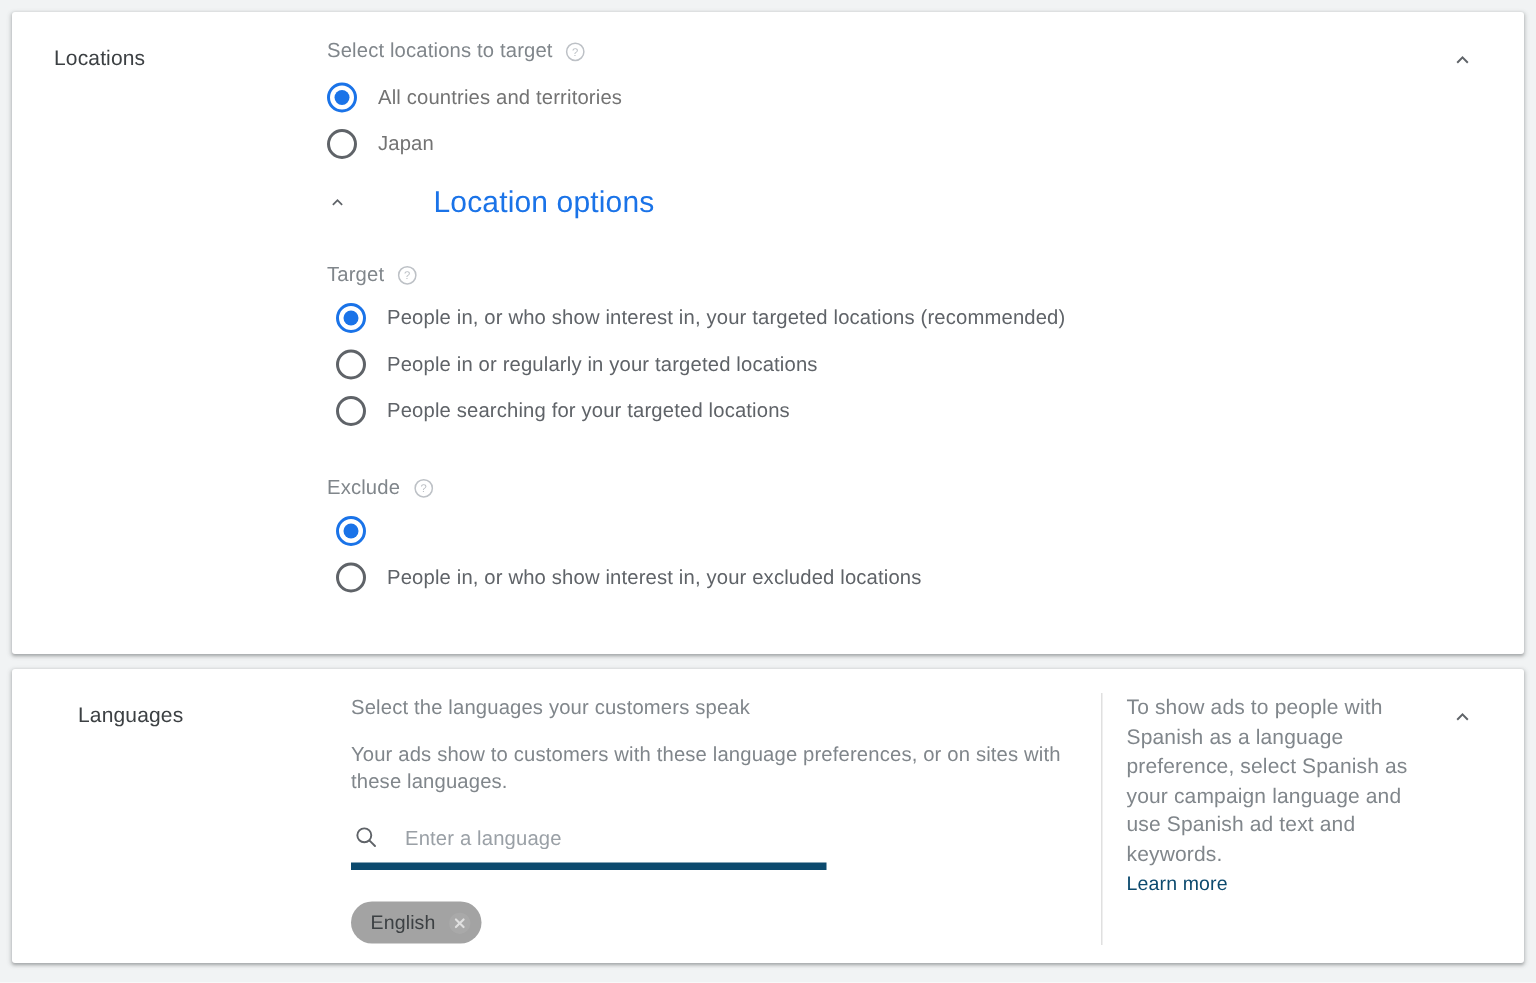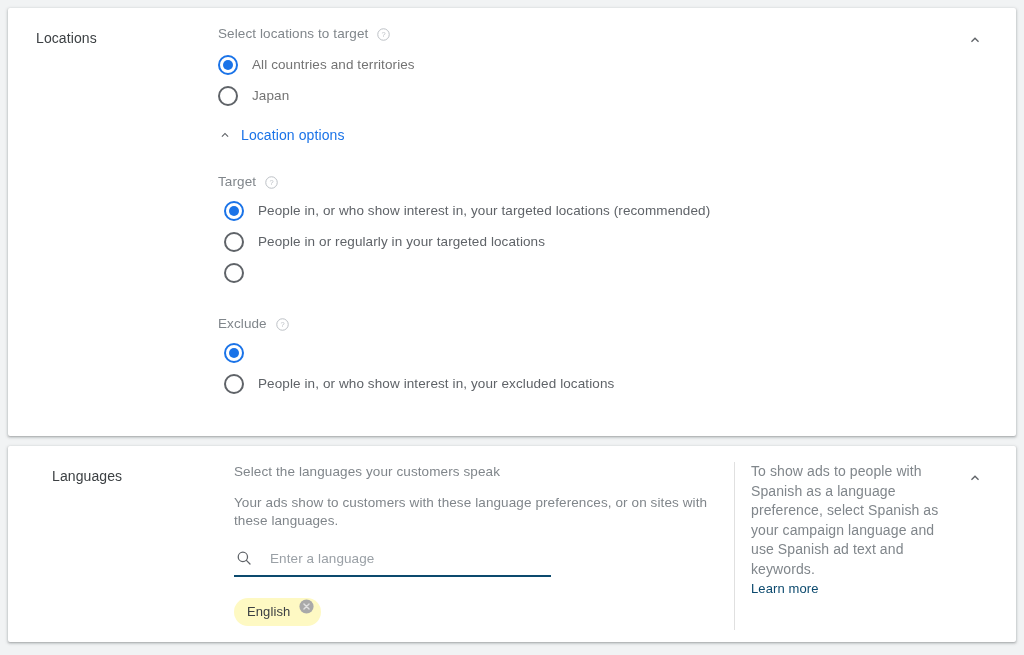--- a/index.html
+++ b/index.html
@@ -141,24 +141,25 @@
 
   
   .link-toggle {
     display: inline-flex;
     align-items: center;
     margin-top: 14px;
     cursor: pointer;
   }
   .link-toggle .caret { margin-right: 9px; display: flex; align-items: center; }
   .link-toggle .link-text {
-    font-size: 14px;
+    font-size: 20px;
     color: #1a73e8;
     line-height: 20px;
     letter-spacing: .1px;
+    margin-left: 48px;
   }
 
   .sub-block { margin-top: 26px; }
   .sub-block .radio-list { margin-top: 3px; }
   .sub-block .radio-row { height: 31px; }
   .sub-block .radio { margin-left: 6px; }
 
   
   .lang-flex { display: flex; align-items: flex-start; }
   .lang-main {
@@ -180,21 +181,21 @@
     line-height: 18px;
     letter-spacing: .1px;
     max-width: 485px;
   }
 
   .search-field {
     margin-top: 18px;
     width: 317px;
     display: flex;
     align-items: center;
-    border-bottom: 2px solid #0c4a6e;
+    border-bottom: 5px solid #0c4a6e;
     padding-bottom: 7px;
   }
   .search-field .s-icon {
     width: 20px;
     height: 20px;
     flex: 0 0 auto;
     display: flex;
     align-items: center;
     justify-content: center;
     margin-right: 16px;
@@ -208,22 +209,23 @@
     letter-spacing: .1px;
     width: 100%;
     background: transparent;
     padding: 0;
   }
   .search-input::placeholder { color: #9aa0a6; }
 
   .chips { margin-top: 21px; }
   .chip {
     display: inline-flex;
+    align-items: center;
     height: 28px;
-    background: #fef9c3;
+    background: #a3a3a3;
     border-radius: 14px;
     padding: 0 6px 0 13px;
     cursor: pointer;
   }
   .chip-label {
     font-size: 13px;
     color: #3c4043;
     letter-spacing: .1px;
     line-height: 28px;
   }
@@ -325,20 +327,21 @@
             <div class="radio-row">
               <span class="radio checked"></span>
               <span class="radio-label muted">People in, or who show interest in, your targeted locations (recommended)</span>
             </div>
             <div class="radio-row">
               <span class="radio"></span>
               <span class="radio-label muted">People in or regularly in your targeted locations</span>
             </div>
             <div class="radio-row">
               <span class="radio"></span>
+              <span class="radio-label muted">People searching for your targeted locations</span>
             </div>
           </div>
         </div>
 
         
         <div class="sub-block">
           <div class="field-label">
             <span>Exclude</span>
             <span class="help-icon">
               <svg width="15" height="15" viewBox="0 0 24 24">

